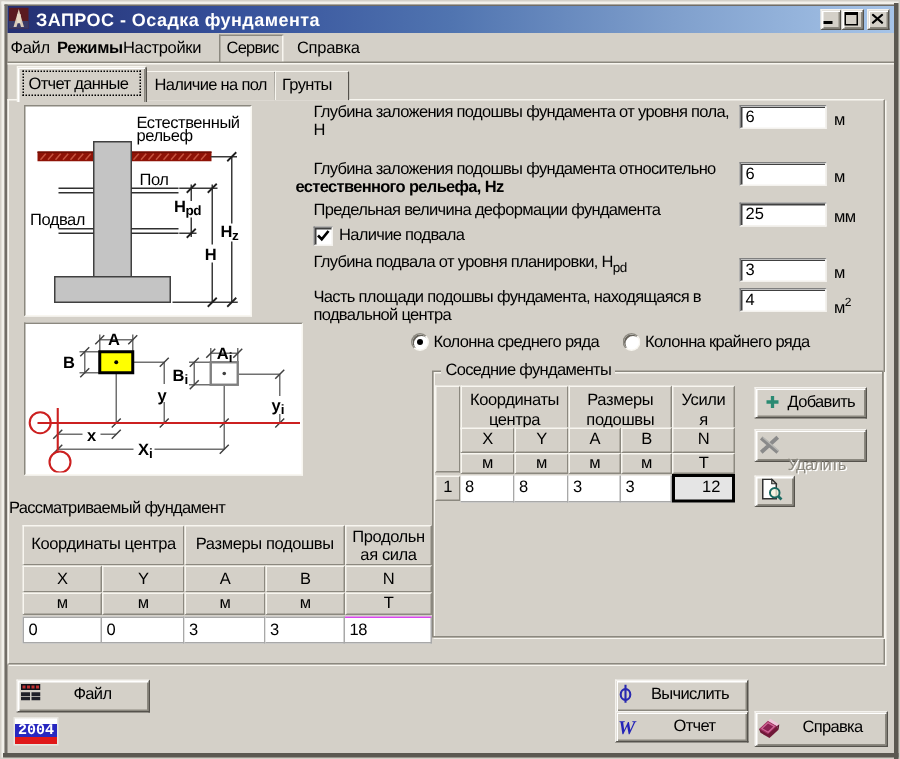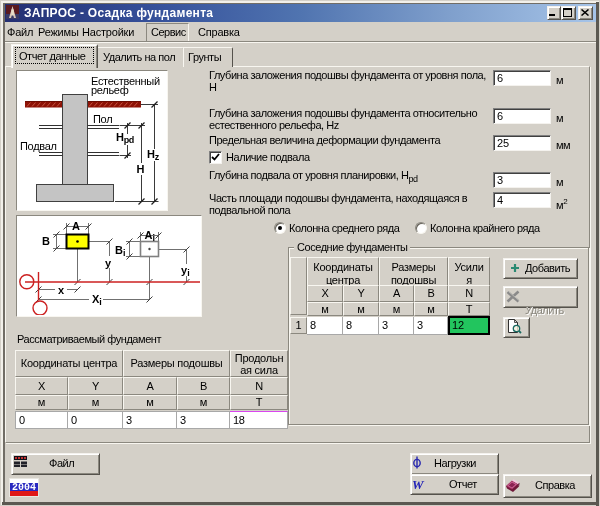--- a/index.html
+++ b/index.html
@@ -34,36 +34,36 @@
 <div class="btn" style="left:547px;top:6px;width:12px;height:12px;"></div>
 <div class="abs" style="left:549px;top:14px;width:6px;height:2px;background:#000;"></div>
 <div class="btn" style="left:561px;top:6px;width:13px;height:12px;"></div>
 <div class="abs" style="left:563px;top:8px;width:7px;height:6px;border:1px solid #000;border-top-width:2px;"></div>
 <div class="btn" style="left:578px;top:6px;width:13px;height:12px;"></div>
 <svg class="abs" style="left:581px;top:9px;" width="8" height="7" viewBox="0 0 8 7">
     <path d="M0.5 0.5 L7.5 6.5 M7.5 0.5 L0.5 6.5" stroke="#000" stroke-width="1.5"></path>
   </svg>
 
 <div class="lbl mnu" style="left:7px;top:26px;">Файл</div>
-<div class="lbl mnu" style="left:38px;top:26px;">Режимы</div>
+<div class="lbl mnu" style="left:38px;top:26px;font-weight:bold;">Режимы</div>
 <div class="lbl mnu" style="left:82px;top:26px;">Настройки</div>
 <div class="abs" style="left:146px;top:23px;width:41px;height:17px;border-top:1px solid #8b887f;border-left:1px solid #8b887f;border-right:1px solid #f8f6f0;border-bottom:1px solid #f8f6f0;"></div>
 <div class="lbl mnu" style="left:151px;top:26px;letter-spacing:-0.5px;">Сервис</div>
 <div class="lbl mnu" style="left:198px;top:26px;">Справка</div>
 <div class="abs" style="left:5px;top:41px;width:591px;height:1px;background:#8b887f;"></div>
 <div class="abs" style="left:5px;top:42px;width:591px;height:1px;background:#f8f6f0;"></div>
 
 <div class="abs" style="left:5px;top:66px;width:583px;height:375px;background:#d4d0c8;border-top:1px solid #f8f6f0;border-left:1px solid #f8f6f0;border-right:1px solid #8b887f;border-bottom:1px solid #8b887f;box-shadow:1px 1px 0 #f8f6f0;"></div>
 
 <div class="abs" style="left:96px;top:47px;width:86px;height:19px;background:#d4d0c8;border-top:1px solid #f8f6f0;border-left:1px solid #f8f6f0;border-right:1px solid #55524c;border-top-right-radius:2px;"></div>
 <div class="abs" style="left:183px;top:47px;width:48px;height:19px;background:#d4d0c8;border-top:1px solid #f8f6f0;border-left:1px solid #f8f6f0;border-right:1px solid #55524c;border-top-right-radius:2px;"></div>
 <div class="abs" style="left:11px;top:44px;width:85px;height:23px;background:#d4d0c8;border-top:1px solid #f8f6f0;border-left:1px solid #f8f6f0;border-right:1px solid #55524c;border-top-right-radius:2px;box-shadow:inset 1px 1px 0 #fff,inset -1px 0 0 #8b887f;"></div>
 <div class="abs" style="left:15px;top:47px;width:77px;height:15px;border:1px dotted #000;"></div>
 <div class="lbl" style="left:19px;top:50px;">Отчет данные</div>
-<div class="lbl" style="left:103px;top:51px;">Удалить на пол</div>
+<div class="lbl" style="left:103px;top:51px;">Наличие на пол</div>
 <div class="lbl" style="left:188px;top:51px;">Грунты</div>
 
 <div class="abs" style="left:16px;top:70px;width:150px;height:139px;border-top:1px solid #8b887f;border-left:1px solid #8b887f;border-right:1px solid #f8f6f0;border-bottom:1px solid #f8f6f0;background:#fff;"></div>
 <svg class="abs" style="left:17px;top:71px;" width="150" height="138" viewBox="0 0 150 138">
 
   <g>
     <rect x="8" y="30" width="38" height="6.5" fill="#8e1206"></rect>
     <rect x="70" y="30" width="54" height="6.5" fill="#8e1206"></rect>
     <path d="M10 35.5 l3.5 -4 M15 35.5 l3.5 -4 M20 35.5 l3.5 -4 M25 35.5 l3.5 -4 M30 35.5 l3.5 -4 M35 35.5 l3.5 -4 M40 35.5 l3.5 -4 M72 35.5 l3.5 -4 M77 35.5 l3.5 -4 M82 35.5 l3.5 -4 M87 35.5 l3.5 -4 M92 35.5 l3.5 -4 M97 35.5 l3.5 -4 M102 35.5 l3.5 -4 M107 35.5 l3.5 -4 M112 35.5 l3.5 -4 M117 35.5 l3.5 -4" stroke="#c4523e" stroke-width="1"></path>
     <rect x="8" y="30" width="38" height="1" fill="#6e0e04"></rect>
@@ -187,31 +187,31 @@
     <text x="88" y="51">y</text>
     <text x="164" y="58">y<tspan font-size="9px" dy="2">i</tspan></text>
     <text x="41" y="78">x</text>
     <text x="75" y="87">X<tspan font-size="9px" dy="2">i</tspan></text>
   </g>
 </svg>
 
 <div class="lbl" style="left:209px;top:69px;">Глубина заложения подошвы фундамента от уровня пола,</div>
 <div class="lbl" style="left:209px;top:81px;">Н</div>
 <div class="lbl" style="left:209px;top:107px;">Глубина заложения подошвы фундамента относительно</div>
-<div class="lbl" style="left:209px;top:119px;">естественного рельефа, Hz</div>
+<div class="lbl" style="left:197px;top:119px;font-weight:bold;">естественного рельефа, Hz</div>
 <div class="lbl" style="left:209px;top:134px;">Предельная величина деформации фундамента</div>
 
 <div class="sunk" style="left:209px;top:151px;width:11px;height:11px;"></div>
 <svg class="abs" style="left:211px;top:153px;" width="9" height="9" viewBox="0 0 9 9">
     <path d="M1 4 L3.5 6.5 L8 1" stroke="#000" stroke-width="1.8" fill="none"></path>
   </svg>
 <div class="lbl" style="left:226px;top:151px;">Наличие подвала</div>
 <div class="lbl" style="left:209px;top:169px;">Глубина подвала от уровня планировки, H<sub style="font-size:9px;">pd</sub></div>
 <div class="lbl" style="left:209px;top:192px;">Часть площади подошвы фундамента, находящаяся в</div>
-<div class="lbl" style="left:209px;top:204px;">подвальной пола</div>
+<div class="lbl" style="left:209px;top:204px;">подвальной центра</div>
 
 <div class="sunk" style="left:493px;top:70px;width:53px;height:13px;padding:1px 0 0 3px;">6</div>
 <div class="sunk" style="left:493px;top:108px;width:53px;height:13px;padding:1px 0 0 3px;">6</div>
 <div class="sunk" style="left:493px;top:135px;width:53px;height:13px;padding:1px 0 0 3px;">25</div>
 <div class="sunk" style="left:493px;top:172px;width:53px;height:13px;padding:1px 0 0 3px;">3</div>
 <div class="sunk" style="left:493px;top:192px;width:53px;height:13px;padding:1px 0 0 3px;">4</div>
 <div class="lbl" style="left:556px;top:74px;">м</div>
 <div class="lbl" style="left:556px;top:112px;">м</div>
 <div class="lbl" style="left:556px;top:139px;">мм</div>
 <div class="lbl" style="left:556px;top:176px;">м</div>
@@ -238,42 +238,42 @@
 <div class="hc" style="left:307px;top:302px;width:34px;height:12px;line-height:12px;">м</div>
 <div class="hc" style="left:343px;top:302px;width:34px;height:12px;line-height:12px;">м</div>
 <div class="hc" style="left:379px;top:302px;width:33px;height:12px;line-height:12px;">м</div>
 <div class="hc" style="left:414px;top:302px;width:32px;height:12px;line-height:12px;">м</div>
 <div class="hc" style="left:448px;top:302px;width:40px;height:12px;line-height:12px;">Т</div>
 <div class="hc" style="left:290px;top:317px;width:15px;height:15px;line-height:15px;">1</div>
 <div class="dc" style="left:307px;top:317px;width:36px;height:18px;line-height:17px;">8</div>
 <div class="dc" style="left:343px;top:317px;width:36px;height:18px;line-height:17px;">8</div>
 <div class="dc" style="left:379px;top:317px;width:35px;height:18px;line-height:17px;">3</div>
 <div class="dc" style="left:414px;top:317px;width:34px;height:18px;line-height:17px;">3</div>
-<div class="abs" style="left:448px;top:316px;width:42px;height:19px;line-height:14px;background:#22c55e;border:2px solid #000;padding-left:2px;box-sizing:border-box;">12</div>
+<div class="abs" style="left:448px;top:316px;width:42px;height:19px;line-height:14px;background:#e5e5e5;border:2px solid #000;padding-left:18px;box-sizing:border-box;">12</div>
 
 <div class="btn" style="left:503px;top:258px;width:73px;height:19px;"></div>
 <svg class="abs" style="left:510px;top:263px;" width="10" height="10" viewBox="0 0 10 10">
     <path d="M5 1 V9 M1 5 H9" stroke="#2a8a72" stroke-width="2.2"></path>
   </svg>
 <div class="lbl" style="left:525px;top:262px;">Добавить</div>
 <div class="btn" style="left:503px;top:286px;width:73px;height:20px;"></div>
 <svg class="abs" style="left:506px;top:290px;" width="14" height="13" viewBox="0 0 14 13">
     <path d="M1.5 2 L12.5 11.5 M12.5 1.5 L1.5 11.5" stroke="#8a8a8a" stroke-width="2.6"></path>
     <path d="M2.5 1.5 L13 10.5" stroke="#b8b8b4" stroke-width="1"></path>
   </svg>
 <div class="lbl" style="left:525px;top:304px;color:#8b887f;text-shadow:1px 1px 0 #fff;">Удалить</div>
 <div class="btn" style="left:503px;top:317px;width:25px;height:19px;"></div>
 <svg class="abs" style="left:507px;top:319px;" width="15" height="15" viewBox="0 0 15 15">
   <path d="M1.5 0.5 H7.5 L10.5 3.5 V13.5 H1.5 Z" fill="#fff" stroke="#303030"></path>
   <path d="M7.5 0.5 V3.5 H10.5 Z" fill="#d4d0c8" stroke="#303030" stroke-width="0.8"></path>
   <circle cx="9.5" cy="9.5" r="3.2" fill="#f4f0dc" fill-opacity="0.8" stroke="#1a6a62" stroke-width="1.3"></circle>
   <line x1="11.8" y1="11.8" x2="14" y2="14" stroke="#1a6a62" stroke-width="1.8"></line>
 </svg>
 
-<div class="lbl" style="left:17px;top:333px;">Рассматриваемый фундамент</div>
+<div class="lbl" style="left:6px;top:333px;">Рассматриваемый фундамент</div>
 <div class="hc" style="left:15px;top:350px;width:106px;height:25px;line-height:25px;">Координаты центра</div>
 <div class="hc" style="left:123px;top:350px;width:105px;height:25px;line-height:25px;">Размеры подошвы</div>
 <div class="hc" style="left:230px;top:350px;width:56px;height:24px;line-height:12px;padding-top:1px;">Продольн<br>ая сила</div>
 <div class="hc" style="left:15px;top:377px;width:51px;height:16px;line-height:16px;">X</div>
 <div class="hc" style="left:68px;top:377px;width:53px;height:16px;line-height:16px;">Y</div>
 <div class="hc" style="left:123px;top:377px;width:52px;height:16px;line-height:16px;">A</div>
 <div class="hc" style="left:177px;top:377px;width:51px;height:16px;line-height:16px;">B</div>
 <div class="hc" style="left:230px;top:377px;width:56px;height:16px;line-height:16px;">N</div>
 <div class="hc" style="left:15px;top:395px;width:51px;height:13px;line-height:13px;">м</div>
 <div class="hc" style="left:68px;top:395px;width:53px;height:13px;line-height:13px;">м</div>
@@ -301,21 +301,21 @@
 <div class="lbl" style="left:49px;top:457px;">Файл</div>
 
 <div class="abs" style="left:10px;top:479px;width:28px;height:17px;background:linear-gradient(180deg,#ffffff 0%,#ffffff 21%,#2828c0 21%,#2828c0 72%,#e01818 72%,#e01818 100%);box-shadow:0 0 0 1px #e8e6e0;"></div>
 <div class="abs" style="left:10px;top:482px;width:28px;height:11px;color:#fff;font-family:'Liberation Mono',monospace;font-size:10px;font-weight:bold;text-align:center;line-height:11px;">2004</div>
 
 <div class="btn" style="left:410px;top:453px;width:87px;height:20px;"></div>
 <svg class="abs" style="left:412px;top:456px;" width="10" height="13" viewBox="0 0 10 13">
     <ellipse cx="5" cy="7" rx="3.2" ry="3.6" fill="none" stroke="#2828b0" stroke-width="1.4"></ellipse>
     <line x1="5" y1="0.5" x2="5" y2="12.5" stroke="#2828b0" stroke-width="1.4"></line>
   </svg>
-<div class="lbl" style="left:434px;top:457px;">Нагрузки</div>
+<div class="lbl" style="left:434px;top:457px;">Вычислить</div>
 <div class="btn" style="left:410px;top:474px;width:87px;height:19px;"></div>
 <div class="abs" style="left:412px;top:477px;font-family:'Liberation Serif',serif;font-style:italic;font-weight:bold;font-size:13px;color:#2424b8;">W</div>
 <div class="lbl" style="left:449px;top:478px;">Отчет</div>
 <div class="btn" style="left:503px;top:474px;width:87px;height:22px;"></div>
 <svg class="abs" style="left:504px;top:476px;" width="17" height="18" viewBox="0 0 17 18">
   <path d="M2 10 L3 12.5 L9 16 L15 10.5 L14 8 Z" fill="#701838"></path>
   <path d="M2 10 L8 4.5 L14 8 L8 13.5 Z" fill="#a03060"></path>
   <path d="M3.2 9.8 L8 5.4 L13 8.2 L8.2 12.6 Z" fill="#d06898"></path>
   <path d="M4.5 9.6 L8 6.4 L11.5 8.4 L8 11.6 Z" fill="#8b2252"></path>
   <path d="M8 4.5 L9.5 3.2 L15.5 6.8 L14 8 Z" fill="#f0c8dc"></path>

